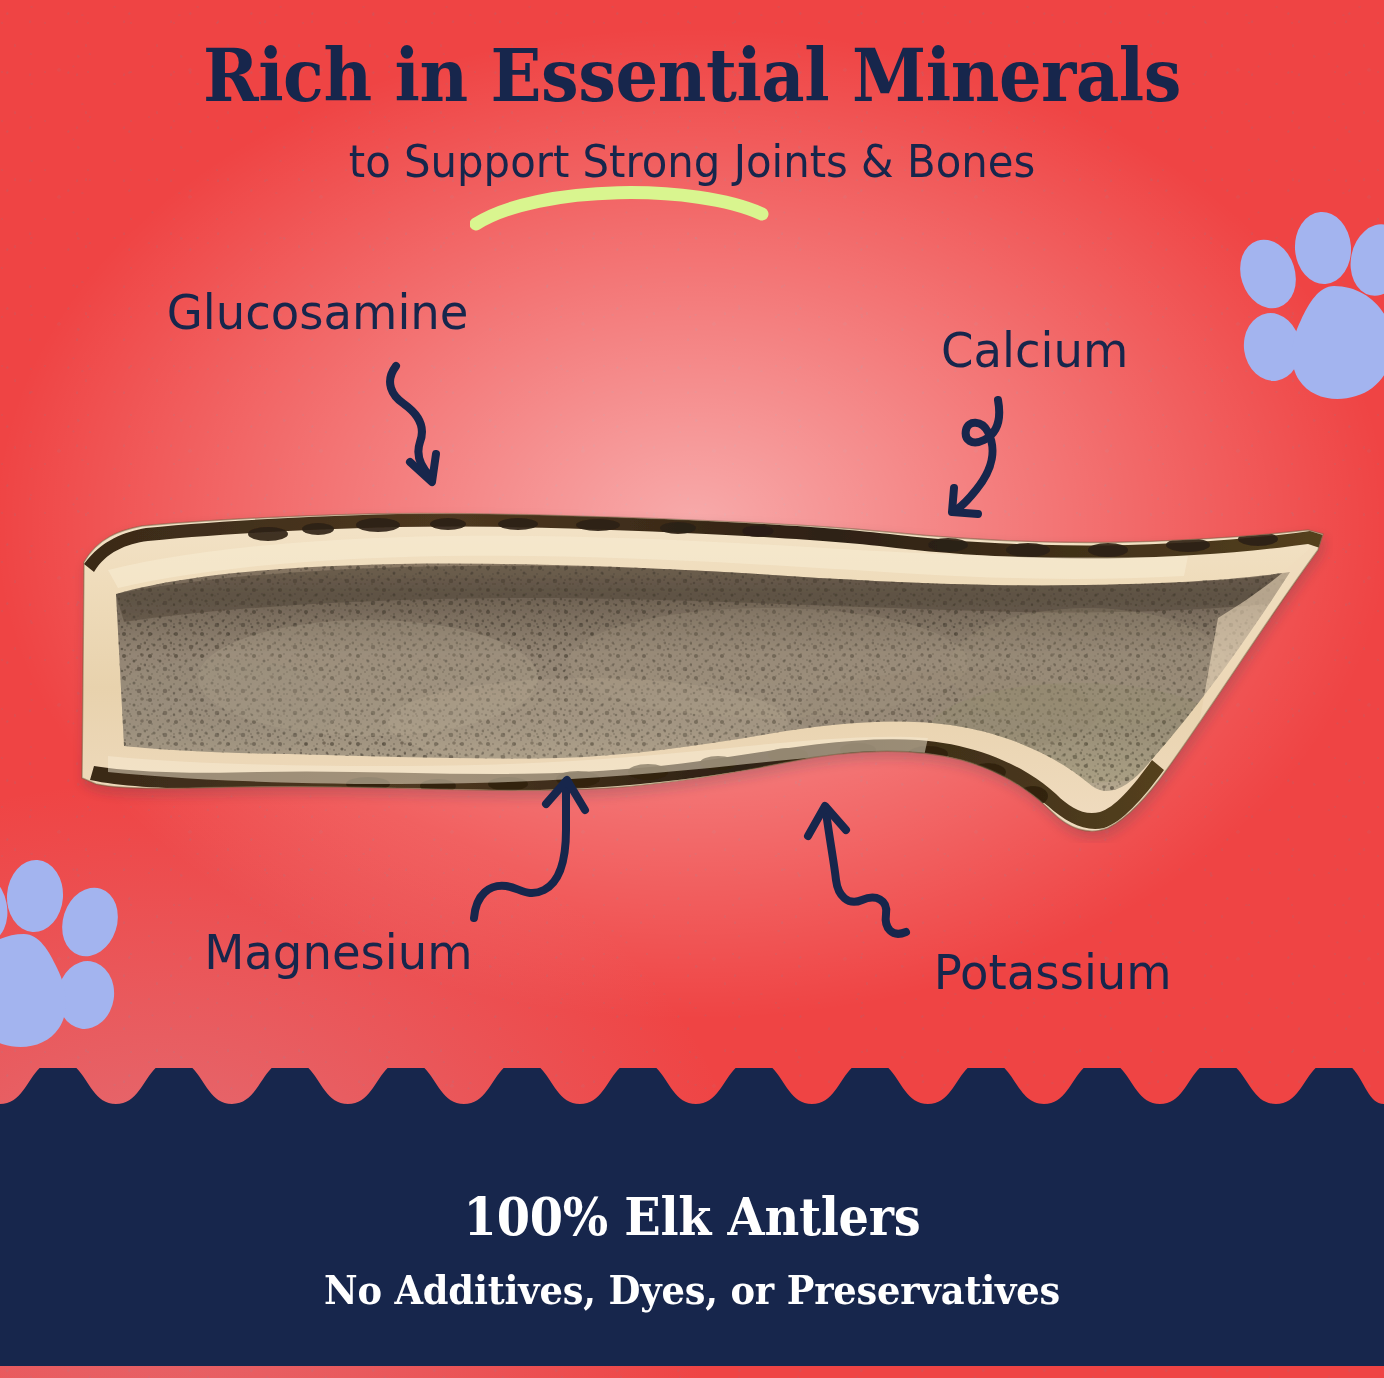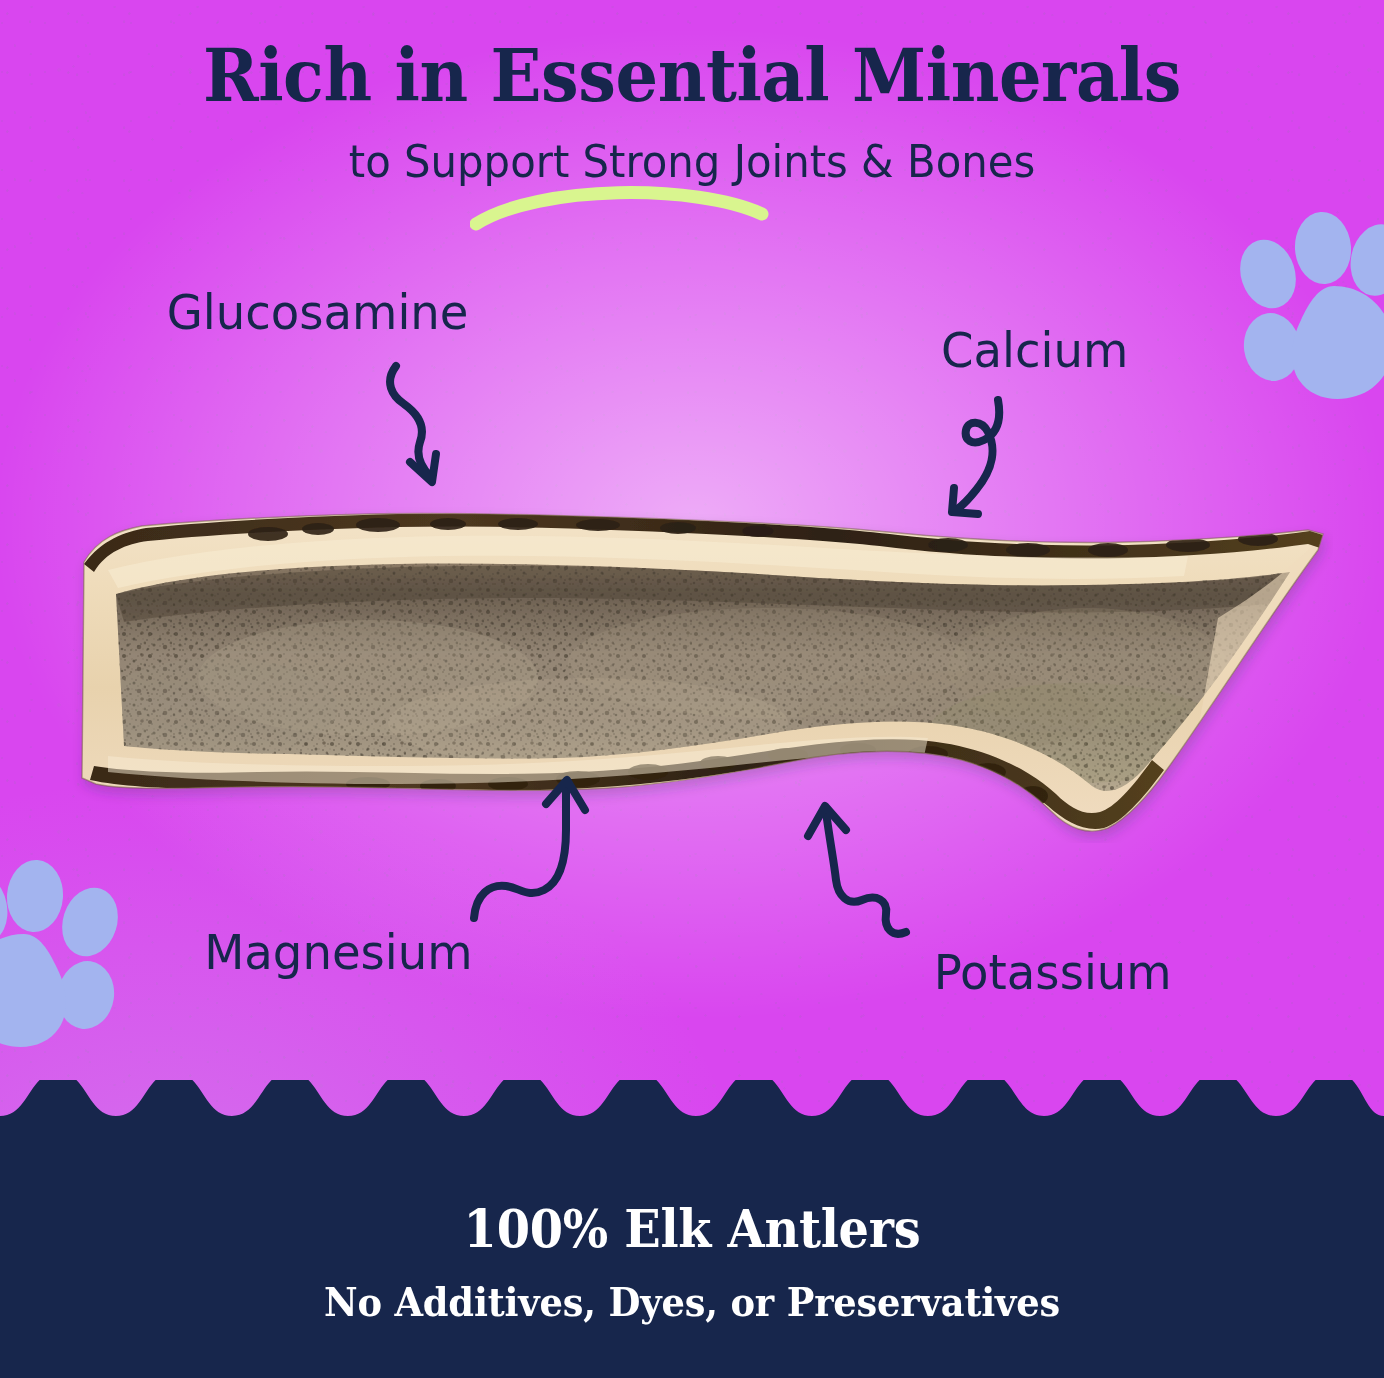--- a/index.html
+++ b/index.html
@@ -1,21 +1,21 @@
 <!DOCTYPE html>
 <html><head>
 <meta charset="utf-8">
 <style>
   html,body{margin:0;padding:0;}
   body{
     width:1384px;height:1378px;overflow:hidden;
     font-family:"Liberation Sans",sans-serif;
     background:#e3e8f3;
   }
-  #stage{position:relative;width:1384px;height:1378px;overflow:hidden;background:#d946ef;}
+  #stage{position:relative;width:1384px;height:1378px;overflow:hidden;background:#ef4444;}
 
   
   .paper{
     position:absolute;inset:0;pointer-events:none;
     background-image:
       radial-gradient(circle at 12% 23%, rgba(120,128,150,.16) 0 1.1px, transparent 1.4px),
       radial-gradient(circle at 38% 9%, rgba(120,128,150,.13) 0 1px, transparent 1.3px),
       radial-gradient(circle at 64% 41%, rgba(120,128,150,.15) 0 1.2px, transparent 1.5px),
       radial-gradient(circle at 85% 17%, rgba(120,128,150,.12) 0 1px, transparent 1.3px),
       radial-gradient(circle at 21% 68%, rgba(120,128,150,.14) 0 1.1px, transparent 1.4px),
@@ -71,21 +71,21 @@
   .lbl-mag{left:200px;top:928px;}
   .lbl-pot{left:930px;top:948px;}
 
   .arr{position:absolute;}
   .arr-gluco{left:386px;top:354px;width:110px;height:140px;}
   .arr-cal{left:946px;top:392px;width:110px;height:130px;}
   .arr-mag{left:462px;top:772px;width:140px;height:156px;}
   .arr-pot{left:792px;top:796px;width:140px;height:156px;}
 
   
-  .banner{position:absolute;left:0;bottom:0;width:1384px;height:298px;}
+  .banner{position:absolute;left:0;bottom:12px;width:1384px;height:298px;}
   .banner-svg{position:absolute;left:0;top:0;width:1384px;height:298px;display:block;}
   .banner-txt{position:absolute;left:0;right:0;text-align:center;color:#ffffff;
     font-family:"DejaVu Serif","Liberation Serif",serif;font-weight:700;white-space:nowrap;}
   .banner-main{top:118px;font-size:52px;letter-spacing:-.3px;transform:scaleX(.92);}
   .banner-sub{top:198px;font-size:40px;letter-spacing:-.2px;transform:scaleX(.92);}
 </style>
 </head>
 <body>
 
 <div id="stage">

